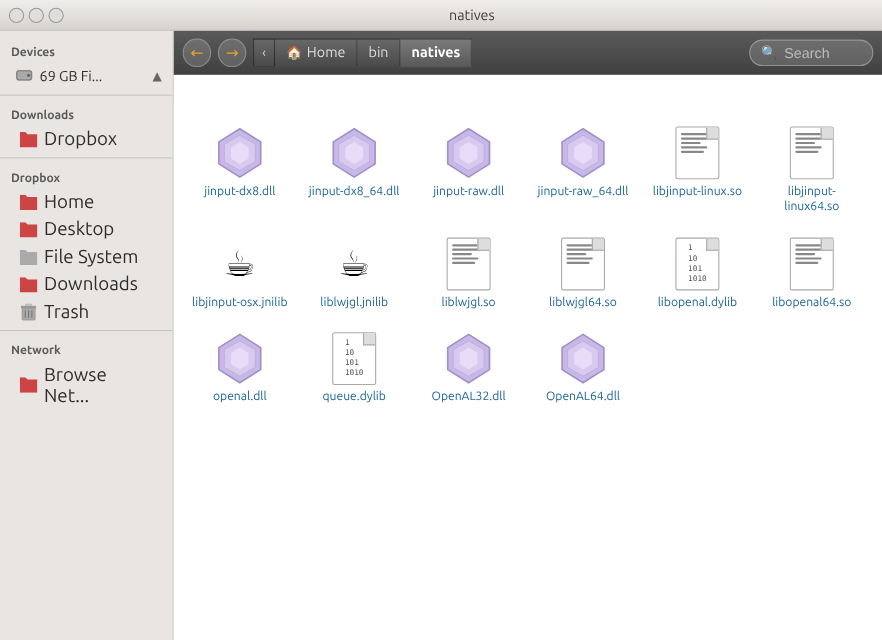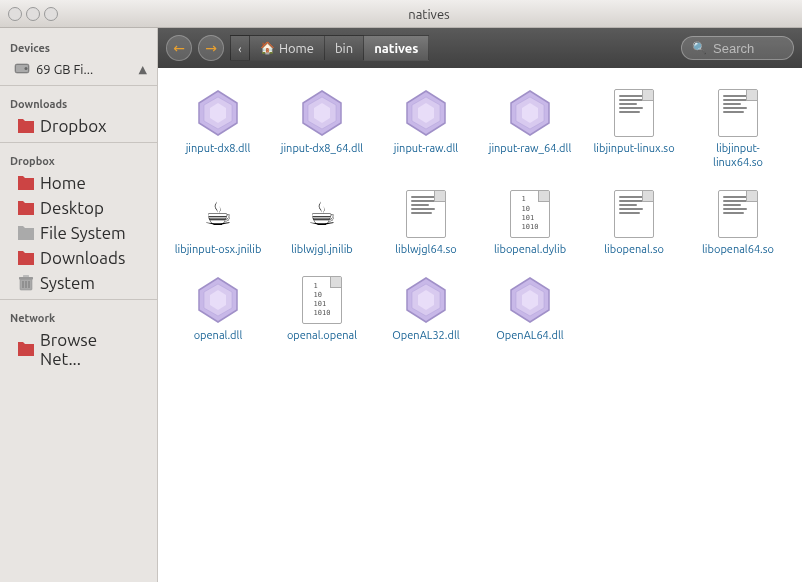--- a/index.html
+++ b/index.html
@@ -177,20 +177,21 @@
     
     .file-grid {
       flex: 1;
       overflow-y: auto;
       padding: 15px 10px;
       display: flex;
       flex-wrap: wrap;
       align-content: flex-start;
       gap: 8px 4px;
       background: white;
+      margin-top: 26px;
     }
 
     .file-item {
       width: 100px;
       display: flex;
       flex-direction: column;
       align-items: center;
       padding: 6px 4px;
       border-radius: 4px;
       cursor: pointer;
@@ -377,21 +378,21 @@
       <span class="icon">
         <svg width="14" height="16" viewBox="0 0 14 16">
           <rect x="1" y="4" width="12" height="11" rx="1" fill="#aaa" stroke="#888" stroke-width="0.5"></rect>
           <rect x="0" y="2" width="14" height="2.5" rx="0.5" fill="#999"></rect>
           <rect x="4" y="0" width="6" height="2" rx="0.5" fill="#bbb"></rect>
           <line x1="4" y1="6" x2="4" y2="13" stroke="#777" stroke-width="1"></line>
           <line x1="7" y1="6" x2="7" y2="13" stroke="#777" stroke-width="1"></line>
           <line x1="10" y1="6" x2="10" y2="13" stroke="#777" stroke-width="1"></line>
         </svg>
       </span>
-      <span>System</span>
+      <span>Trash</span>
     </div>
 
     <div class="sidebar-divider"></div>
 
     <div class="sidebar-section-header">Network</div>
     <div class="sidebar-item">
       <span class="icon">
         <svg width="16" height="14" viewBox="0 0 16 14">
             <path d="M0,4 L0,14 L16,14 L16,2 L7,2 L5,0 L0,0 Z" fill="#cc4444"></path>
           </svg>
@@ -509,20 +510,32 @@
         <span class="file-name">libjinput-osx.jnilib</span>
       </div>
 
       <div class="file-item">
         <div class="file-icon">
           <div class="java-icon">☕</div>
         </div>
         <span class="file-name">liblwjgl.jnilib</span>
       </div>
 
+      <div class="file-item">
+        <div class="file-icon">
+          <div class="txt-icon">
+            <div class="txt-line"></div>
+            <div class="txt-line"></div>
+            <div class="txt-line" style="width:60%"></div>
+            <div class="txt-line"></div>
+            <div class="txt-line" style="width:70%"></div>
+          </div>
+        </div>
+        <span class="file-name">liblwjgl.so</span>
+      </div>
 
       <div class="file-item">
         <div class="file-icon">
           <div class="txt-icon">
             <div class="txt-line"></div>
             <div class="txt-line"></div>
             <div class="txt-line" style="width:60%"></div>
             <div class="txt-line"></div>
             <div class="txt-line" style="width:70%"></div>
           </div>
@@ -532,32 +545,20 @@
 
       <div class="file-item">
         <div class="file-icon">
           <div class="bin-icon">
             <span>1<br>10<br>101<br>1010</span>
           </div>
         </div>
         <span class="file-name">libopenal.dylib</span>
       </div>
 
-      <div class="file-item">
-        <div class="file-icon">
-          <div class="txt-icon">
-            <div class="txt-line"></div>
-            <div class="txt-line"></div>
-            <div class="txt-line" style="width:60%"></div>
-            <div class="txt-line"></div>
-            <div class="txt-line" style="width:70%"></div>
-          </div>
-        </div>
-        <span class="file-name">libopenal.so</span>
-      </div>
 
       <div class="file-item">
         <div class="file-icon">
           <div class="txt-icon">
             <div class="txt-line"></div>
             <div class="txt-line"></div>
             <div class="txt-line" style="width:60%"></div>
             <div class="txt-line"></div>
             <div class="txt-line" style="width:70%"></div>
           </div>
@@ -576,21 +577,21 @@
         <span class="file-name">openal.dll</span>
       </div>
 
 
       <div class="file-item">
         <div class="file-icon">
           <div class="bin-icon">
             <span>1<br>10<br>101<br>1010</span>
           </div>
         </div>
-        <span class="file-name">openal.openal</span>
+        <span class="file-name">queue.dylib</span>
       </div>
 
       <div class="file-item">
         <div class="file-icon">
           <svg class="dll-icon" viewBox="0 0 42 48">
             <polygon points="21,2 40,14 40,34 21,46 2,34 2,14" fill="#c8b8e8" stroke="#a090c8" stroke-width="1.5"></polygon>
             <polygon points="21,8 35,16 35,32 21,40 7,32 7,16" fill="#d8caef" stroke="#b0a0d8" stroke-width="0.5"></polygon>
             <polygon points="21,14 29,19 29,29 21,34 13,29 13,19" fill="#e8ddf8"></polygon>
           </svg>
         </div>

